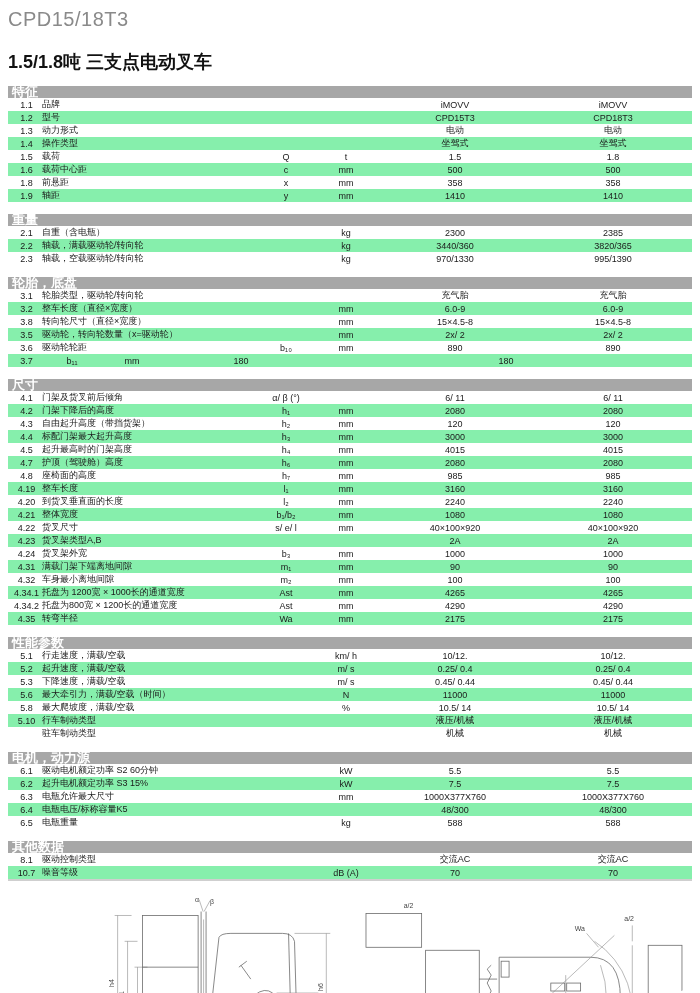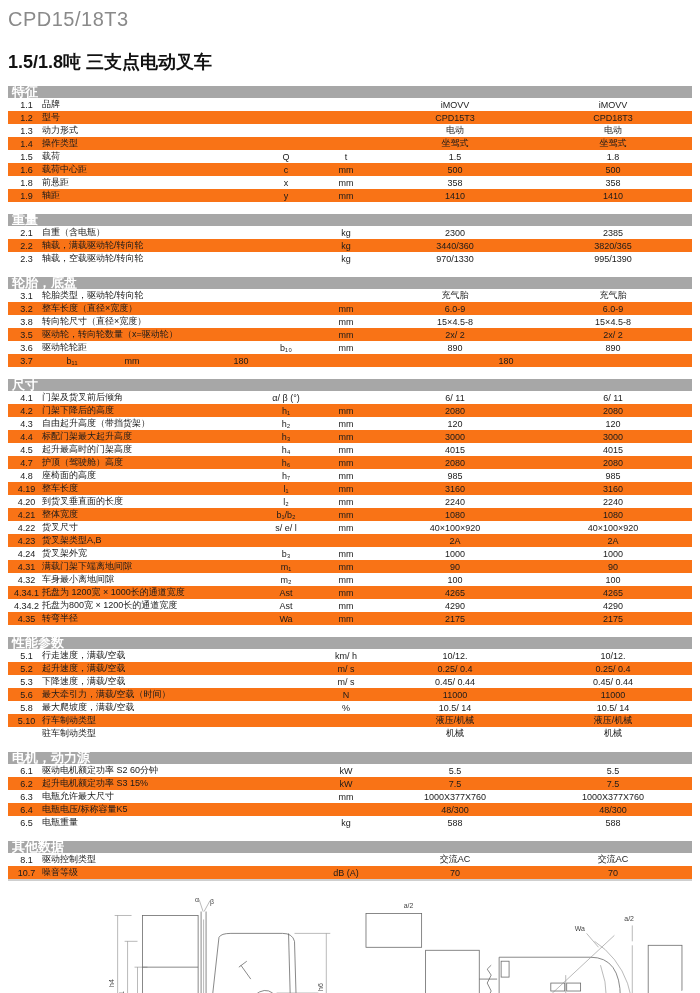--- a/index.html
+++ b/index.html
@@ -3,21 +3,21 @@
 <meta charset="utf-8">
 <style>
   html,body{margin:0;padding:0;background:#fff;}
   body{width:700px;font-family:"Liberation Sans","DejaVu Sans",sans-serif;color:#222;}
   .page{width:700px;height:993px;box-sizing:border-box;padding:6px 8px 0 8px;overflow:hidden;border-radius:29px;}
   .title{font-size:20px;font-weight:400;color:#8a8a8a;margin:2px 0 0 0;letter-spacing:.5px;}
   .subtitle{font-size:18px;font-weight:700;color:#111;margin:19px 0 9px 0;}
   .spec{width:684px;border-bottom:2px solid #cfcfcf;}
   .sec{background:#a7a7a7;color:#fff;font-size:13px;font-weight:700;line-height:12px;height:12px;padding-left:4px;margin-top:12px;}
   .row{display:flex;align-items:center;height:13px;font-size:9px;color:#1a1a1a;}
-  .row.alt{background:#f97316;}
+  .row.alt{background:#86efac;}
   .c-num{width:34px;padding-left:3px;box-sizing:border-box;text-align:center;}
   .c-label{width:214px;white-space:nowrap;overflow:hidden;}
   .c-sym{width:60px;text-align:center;}
   .c-unit{width:60px;text-align:center;}
   .c-v1{width:158px;text-align:center;}
   .c-v2{flex:1;text-align:center;}
   .drawings{display:flex;align-items:flex-start;margin-top:14px;padding-left:52px;gap:6px;}
   svg text{font-family:"Liberation Sans","DejaVu Sans",sans-serif;font-size:7px;fill:#444;}
   .ln{stroke:#6a6a6a;stroke-width:.8;fill:none;}
   .thin{stroke:#8a8a8a;stroke-width:.6;fill:none;}

